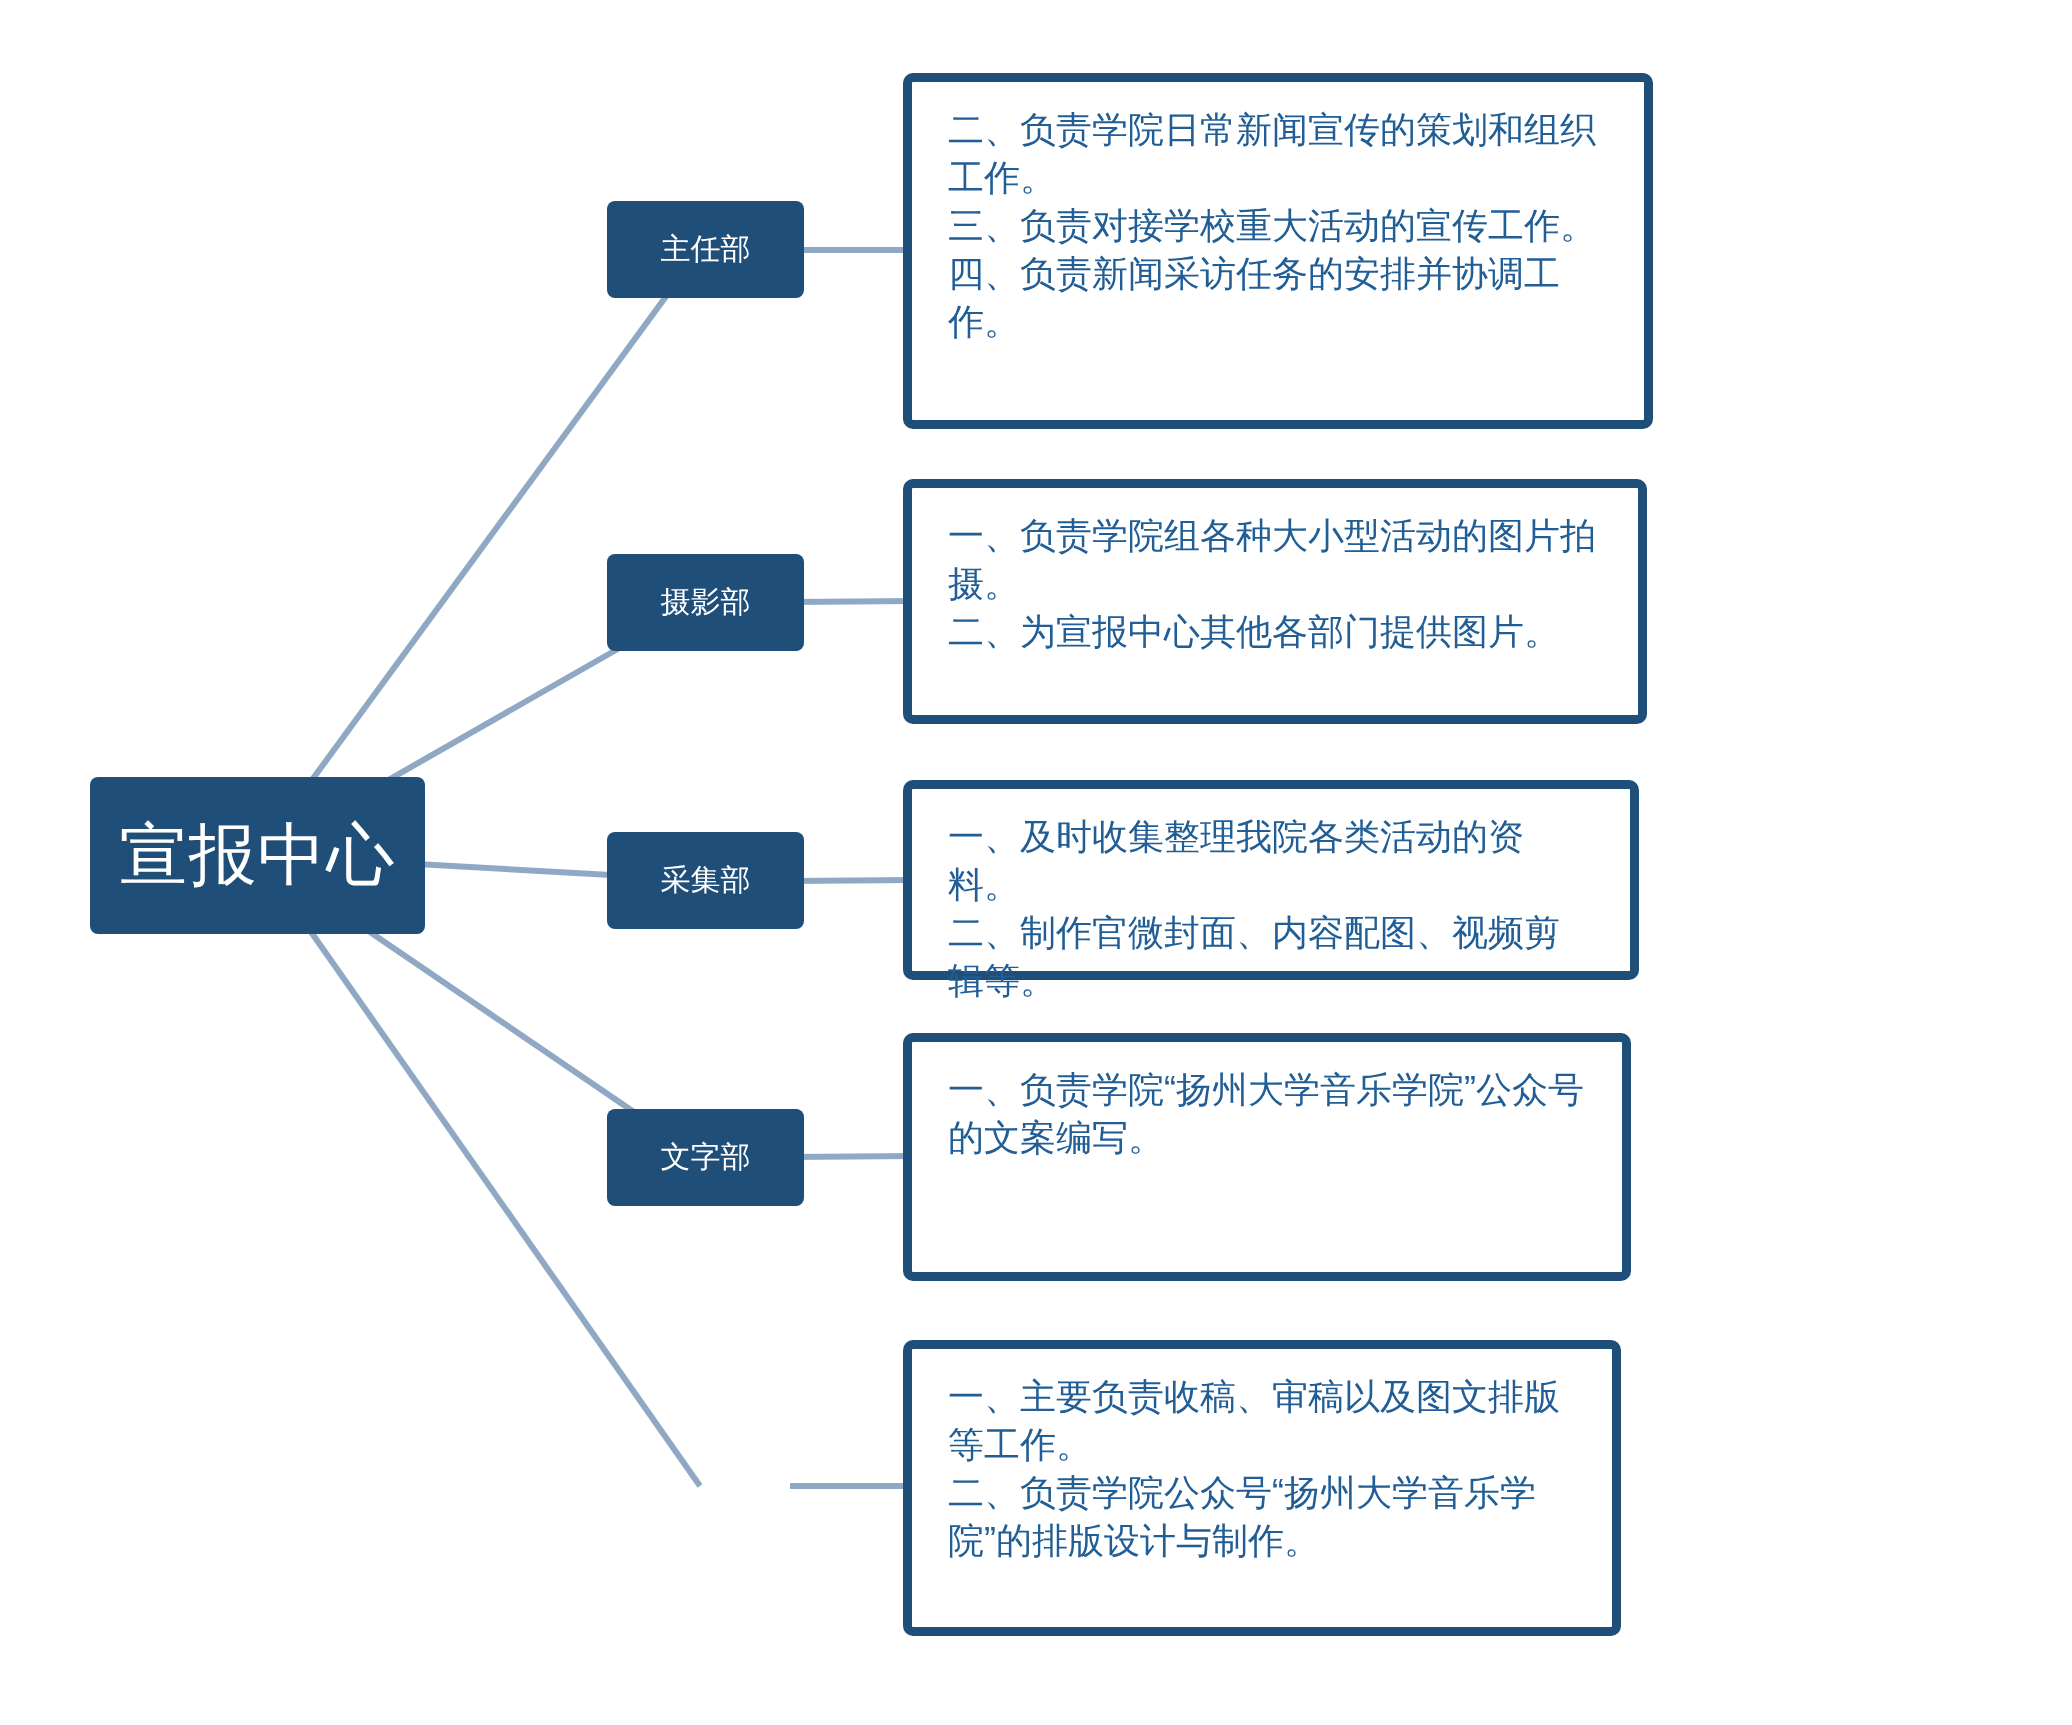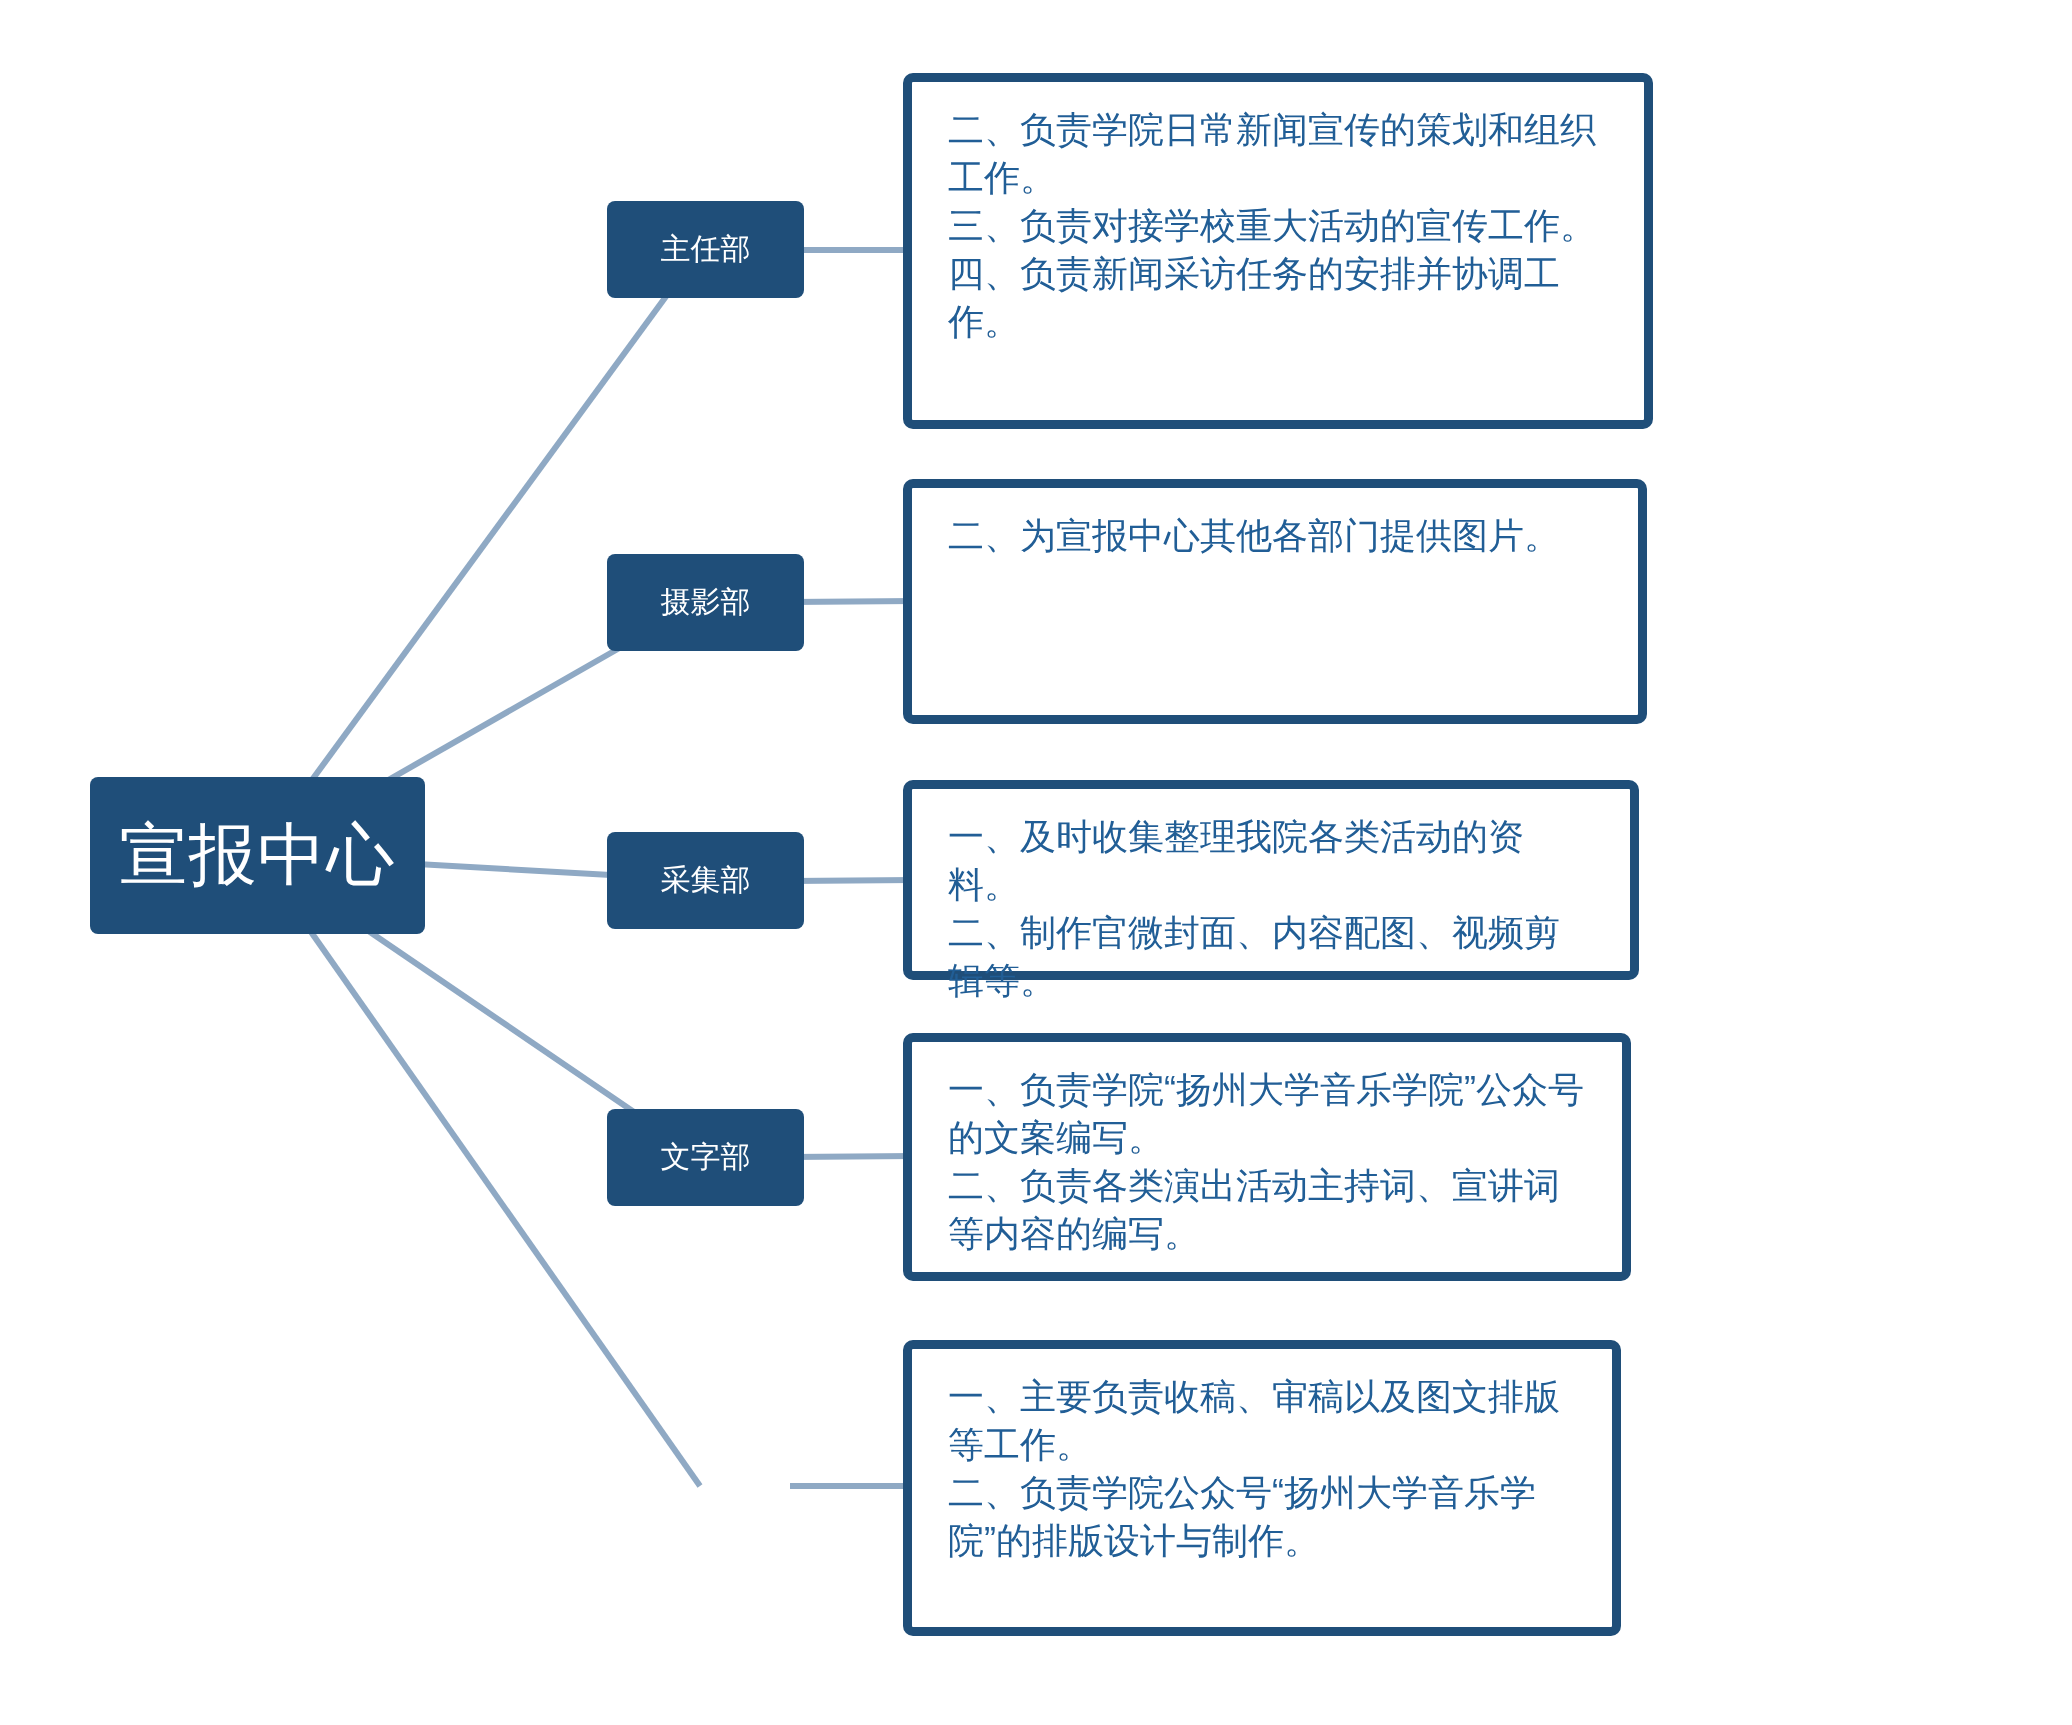--- a/index.html
+++ b/index.html
@@ -78,31 +78,31 @@
     <span>文字部</span>
   </div>
 
   <div class="desc-box box-1">
     <div class="desc-item">二、负责学院日常新闻宣传的策划和组织工作。</div>
     <div class="desc-item">三、负责对接学校重大活动的宣传工作。</div>
     <div class="desc-item">四、负责新闻采访任务的安排并协调工作。</div>
   </div>
 
   <div class="desc-box box-2">
+    <div class="desc-item">一、负责学院组各种大小型活动的图片拍摄。</div>
     <div class="desc-item">二、为宣报中心其他各部门提供图片。</div>
   </div>
 
   <div class="desc-box box-3">
     <div class="desc-item">一、及时收集整理我院各类活动的资料。</div>
     <div class="desc-item">二、制作官微封面、内容配图、视频剪辑等。</div>
   </div>
 
   <div class="desc-box box-4">
     <div class="desc-item">一、负责学院“扬州大学音乐学院”公众号的文案编写。</div>
-    <div class="desc-item">二、负责各类演出活动主持词、宣讲词等内容的编写。</div>
   </div>
 
   <div class="desc-box box-5">
     <div class="desc-item">一、主要负责收稿、审稿以及图文排版等工作。</div>
     <div class="desc-item">二、负责学院公众号“扬州大学音乐学院”的排版设计与制作。</div>
   </div>
 
 </div>
 
 </body></html>

